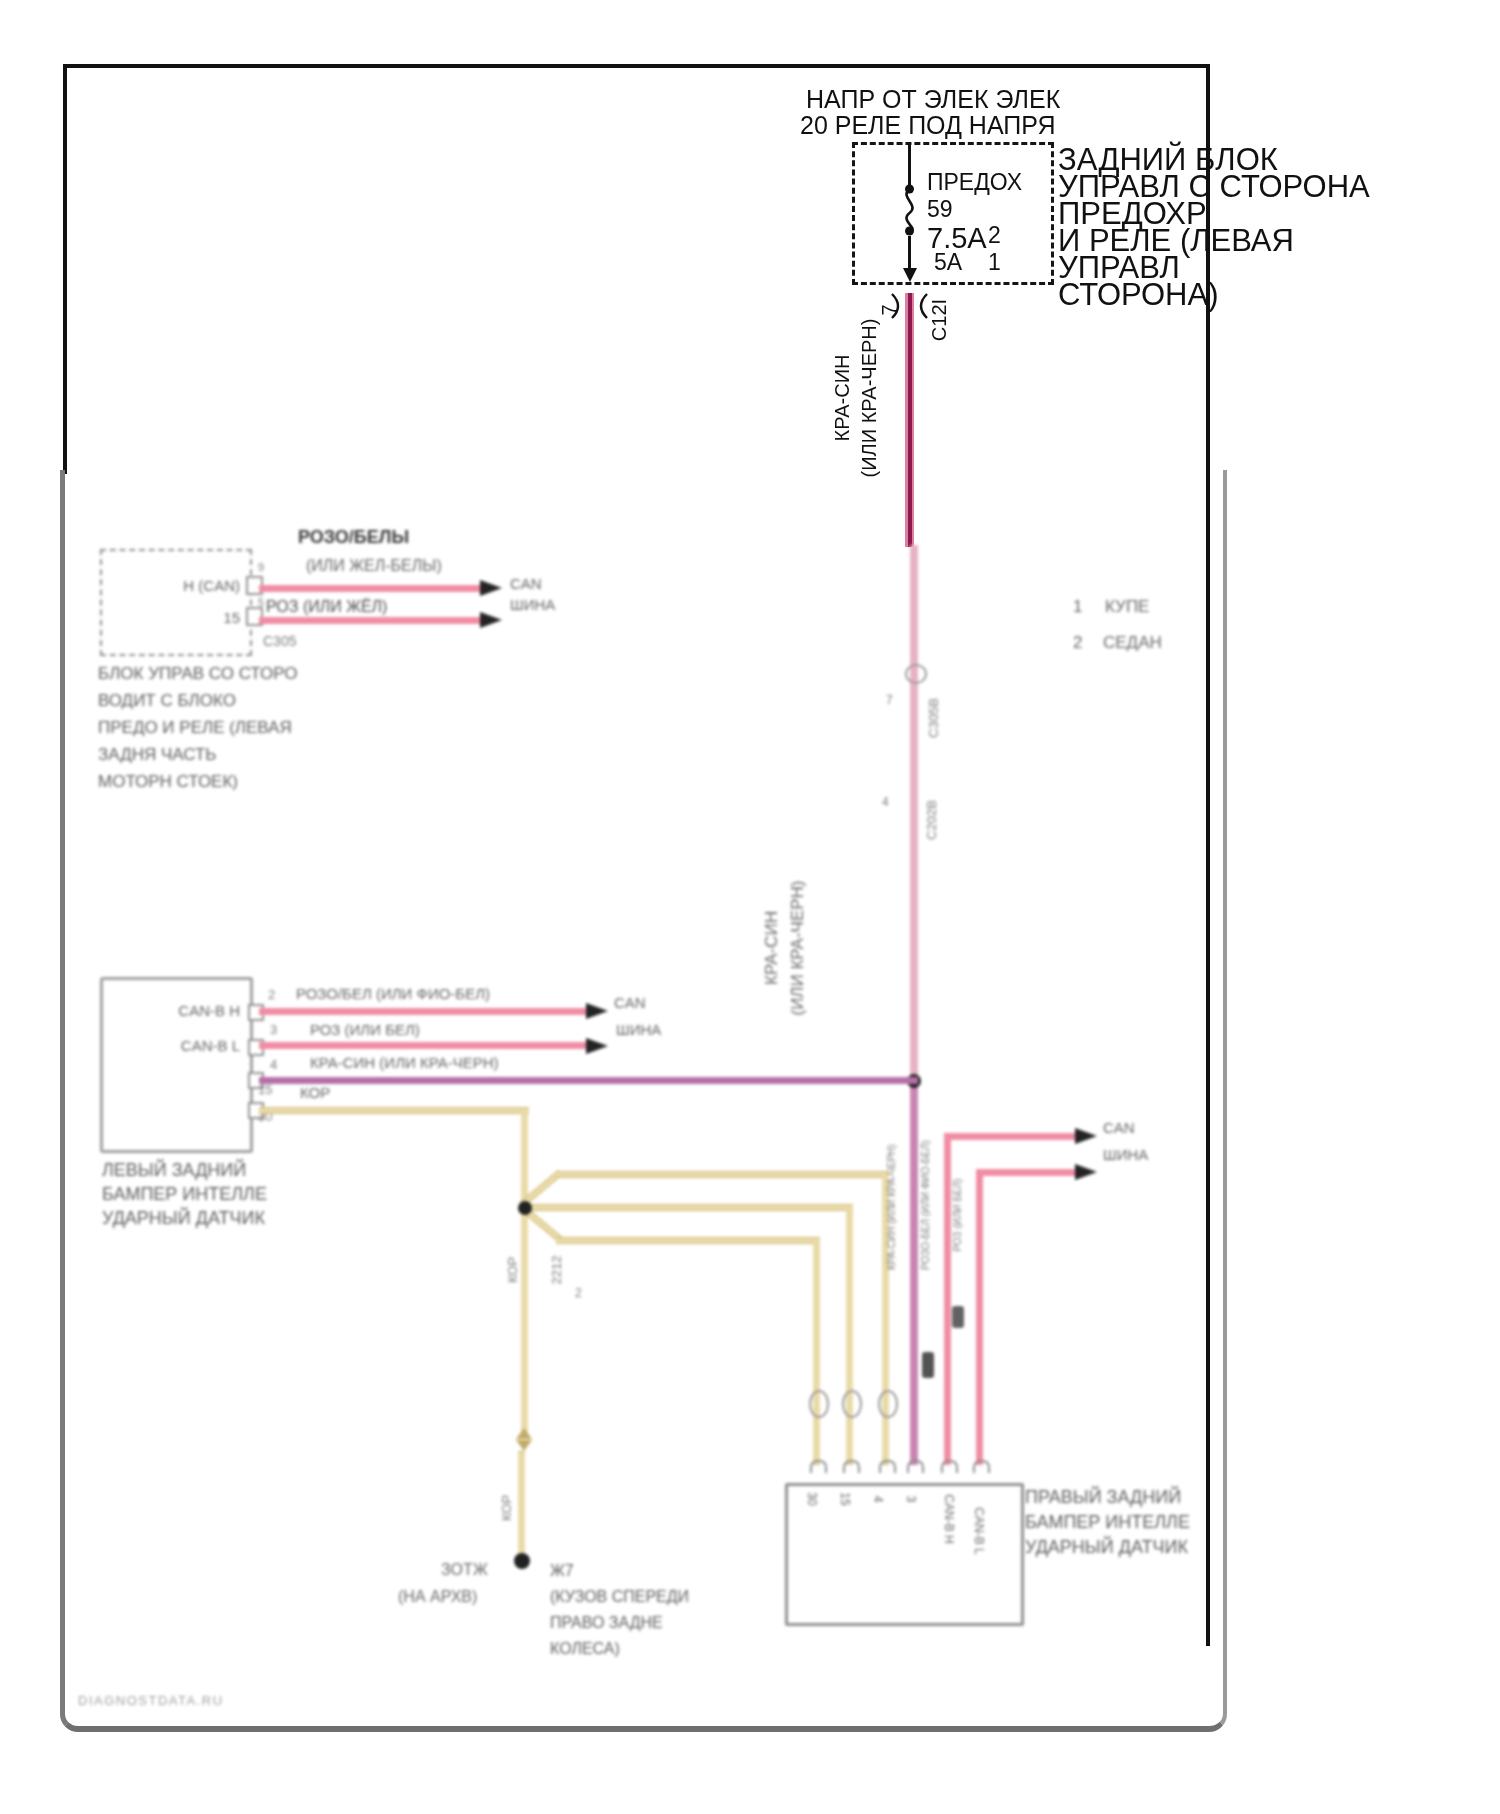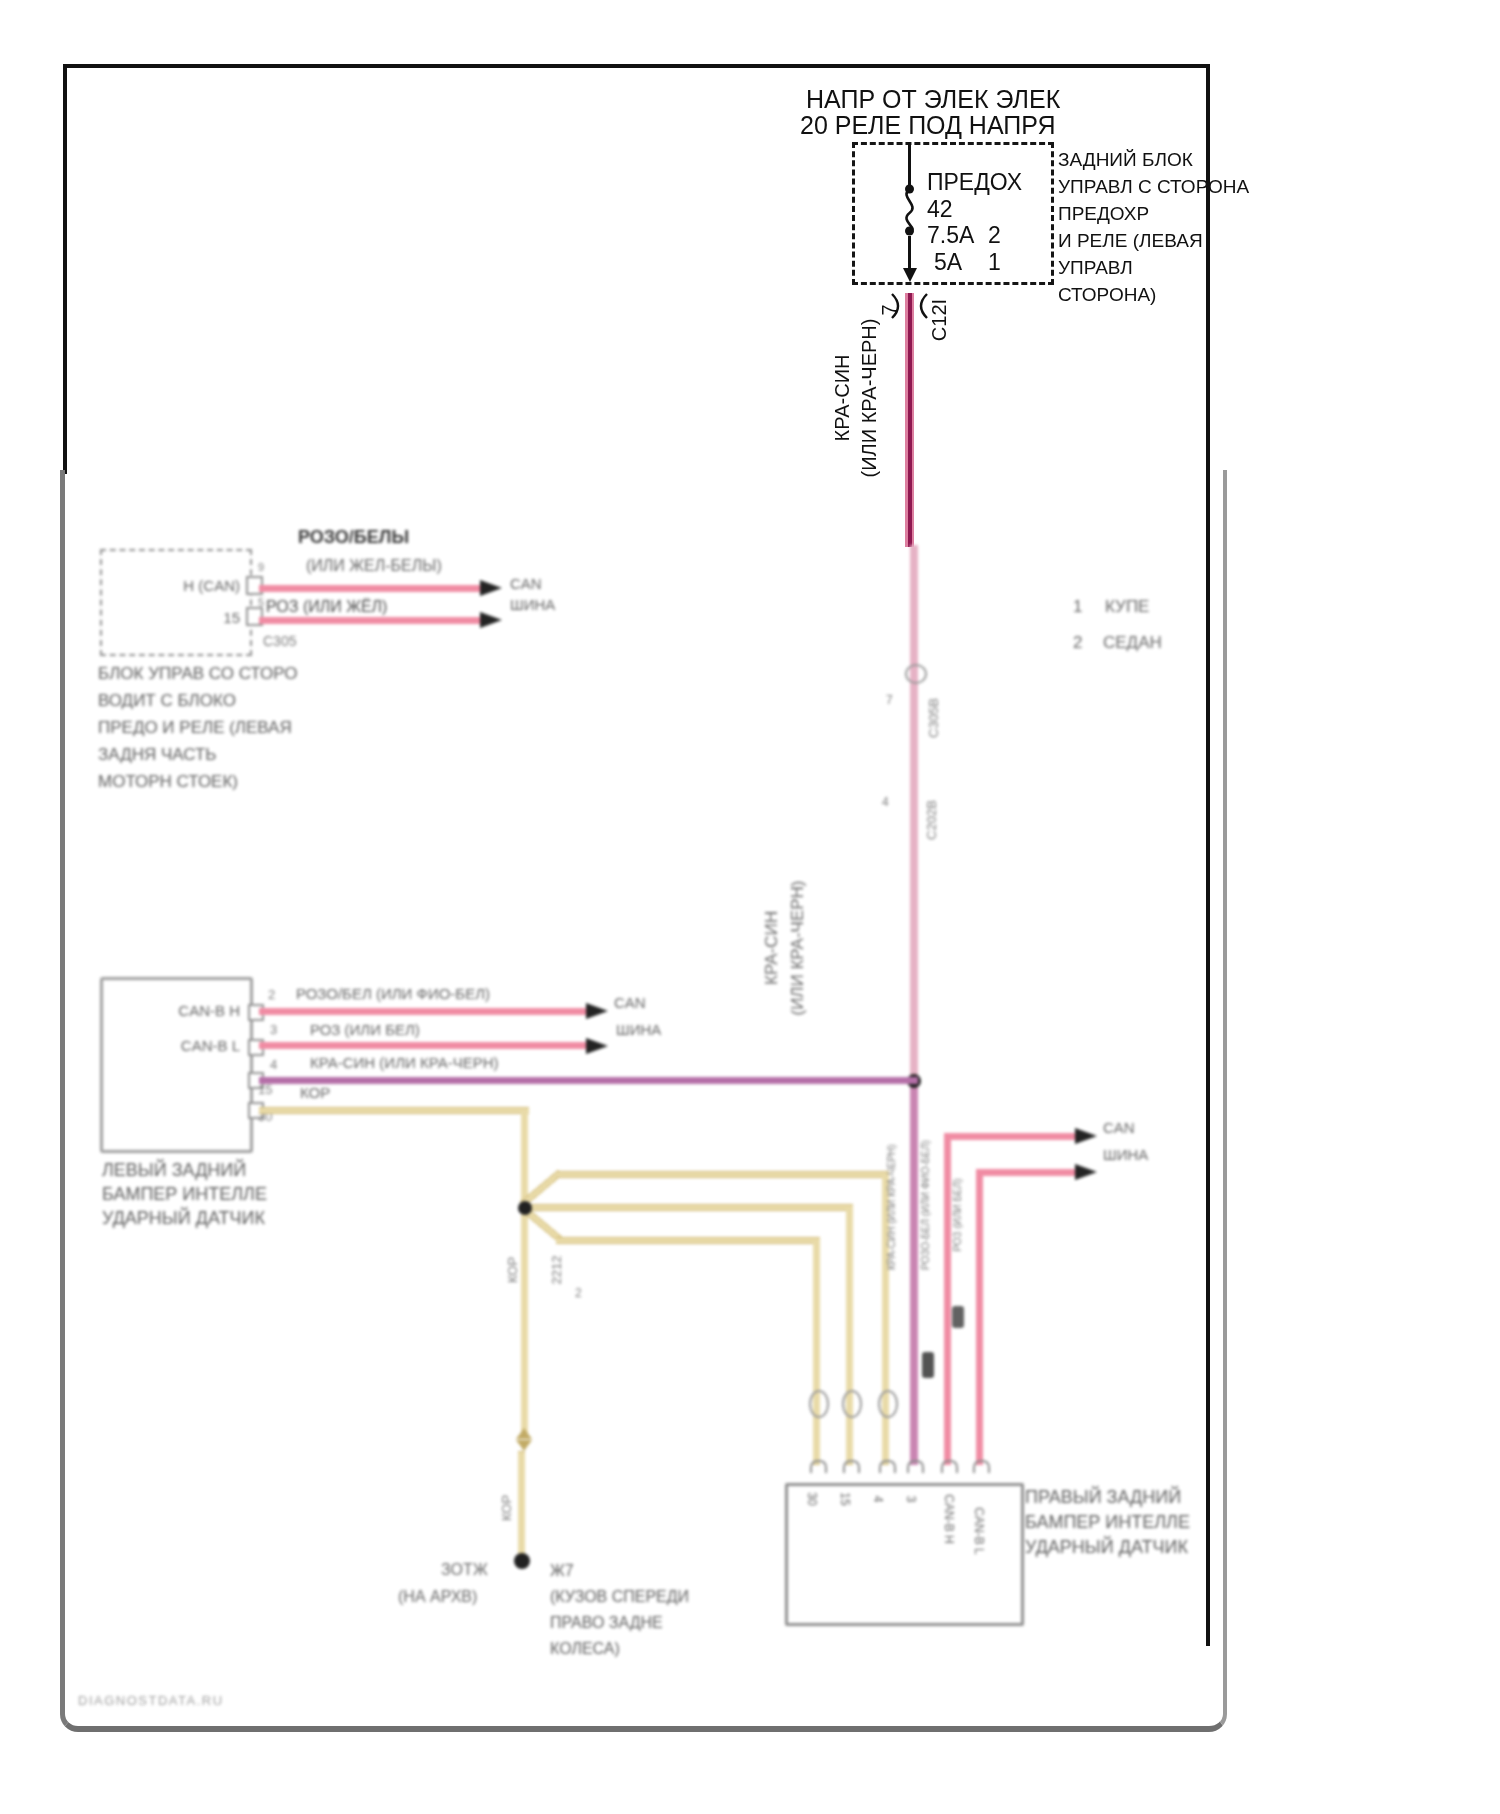--- a/index.html
+++ b/index.html
@@ -46,27 +46,27 @@
   <div style="position:absolute;left:908px;top:142px;width:3px;height:44px;background:#111"></div>
   <svg style="position:absolute;left:896px;top:182px" width="27" height="56" viewBox="0 0 27 56">
     <circle cx="13.5" cy="7" r="4.5" fill="#111"></circle>
     <path d="M13.5 7 C 3 15, 24 23, 13.5 31 C 3 39, 24 47, 13.5 49" stroke="#111" stroke-width="2.6" fill="none"></path>
     <circle cx="13.5" cy="49" r="4.5" fill="#111"></circle>
   </svg>
   <div style="position:absolute;left:908px;top:236px;width:3px;height:32px;background:#111"></div>
   <div style="position:absolute;left:903px;top:268px;width:0;height:0;border-left:7px solid transparent;border-right:7px solid transparent;border-top:14px solid #111"></div>
 
   <div class="t" style="left:927px;top:170px;font-size:23px">ПРЕДОХ</div>
-  <div class="t" style="left:927px;top:197px;font-size:23px">42</div>
-  <div class="t" style="left:927px;top:223px;font-size:23px">7.5А</div>
+  <div class="t" style="left:927px;top:197px;font-size:23px">59</div>
+  <div class="t" style="left:927px;top:223px;font-size:29px">7.5А</div>
   <div class="t" style="left:988px;top:223px;font-size:23px">2</div>
   <div class="t" style="left:934px;top:250px;font-size:23px">5А</div>
   <div class="t" style="left:988px;top:250px;font-size:23px">1</div>
 
-  <div style="position:absolute;left:1058px;top:146px;font-size:19px;line-height:27px">
+  <div style="position:absolute;left:1058px;top:146px;font-size:31px;line-height:27px">
     <div>ЗАДНИЙ БЛОК</div>
     <div>УПРАВЛ С СТОРОНА</div>
     <div>ПРЕДОХР</div>
     <div>И РЕЛЕ (ЛЕВАЯ</div>
     <div>УПРАВЛ</div>
     <div>СТОРОНА)</div>
   </div>
 
   <svg style="position:absolute;left:884px;top:292px" width="50" height="28" viewBox="0 0 50 28">
     <path d="M8 2 C 16 10, 16 18, 8 26" stroke="#111" stroke-width="2.4" fill="none"></path>

